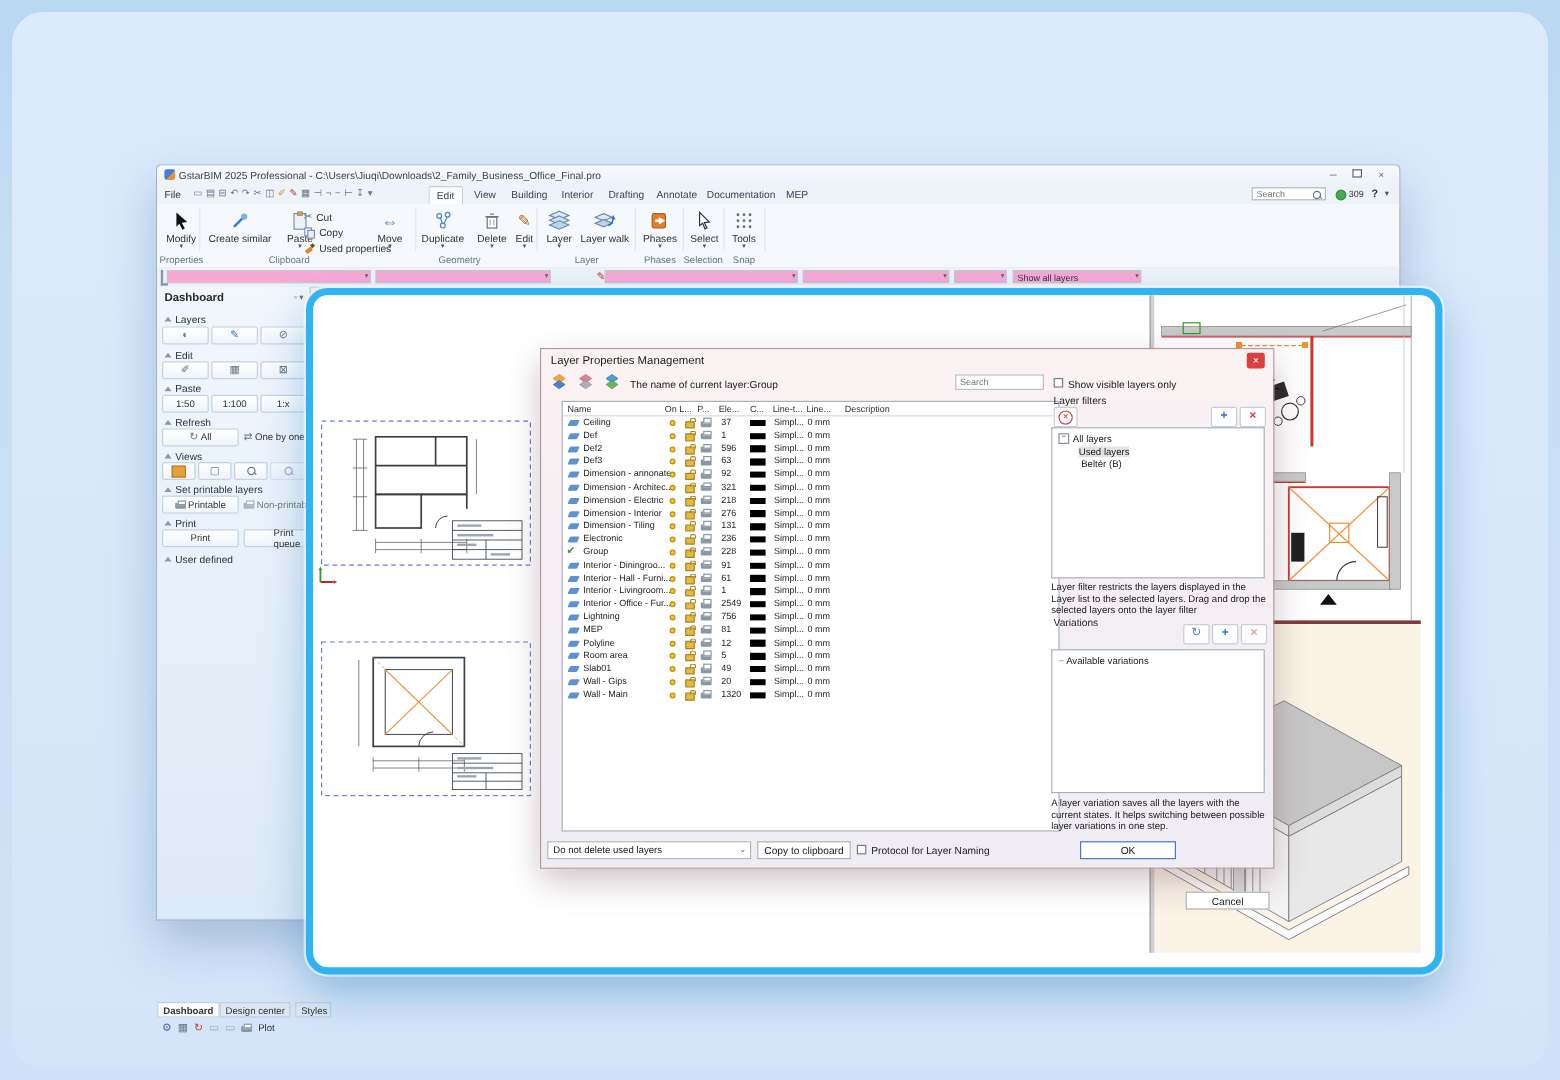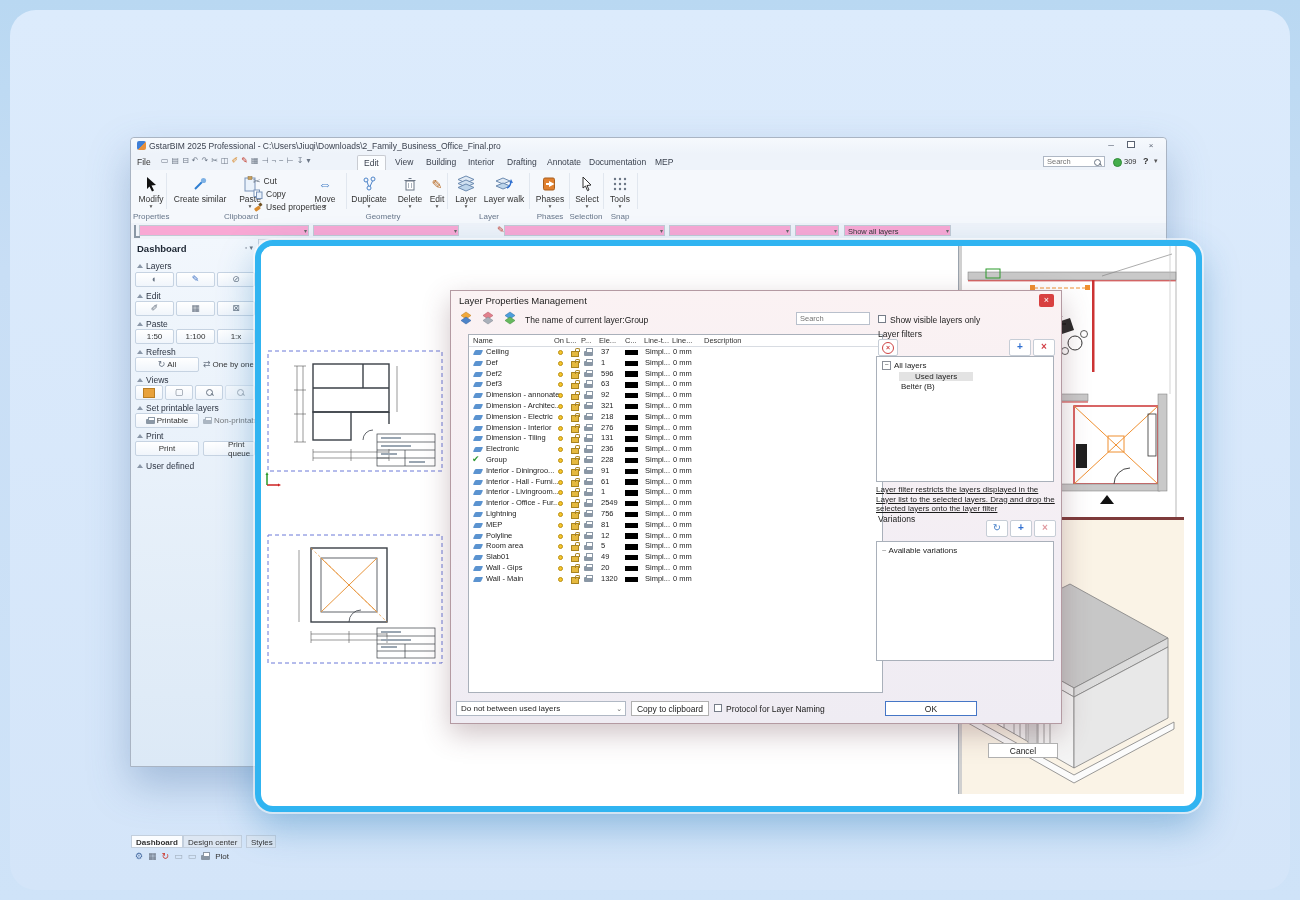--- a/index.html
+++ b/index.html
@@ -103,21 +103,21 @@
   .ele{left:132px;}
   .swatch{left:156px;top:2.8px;width:13px;height:5.5px;background:#000;}
   .ltype{left:176px;}
   .lweight{left:204px;}
   
   .chkbox{position:absolute;width:8px;height:8px;border:1px solid #767d88;background:#fff;box-sizing:border-box;}
   .minibtn{position:absolute;width:20px;height:15px;background:#fff;border:1px solid #c6cdd6;border-radius:2px;
            text-align:center;line-height:14px;font-size:10px;}
   .treebox{position:absolute;left:425px;width:178px;background:#fff;border:1px solid #a9b0ba;font-size:8px;color:#1c1c1c;box-sizing:border-box;}
   .texpand{display:inline-block;width:7px;height:7px;border:1px solid #8a8f98;line-height:5px;text-align:center;font-size:7px;color:#555;background:#fff;margin-right:3px;vertical-align:middle;}
-  .helptxt{position:absolute;left:425px;width:180px;font-size:8px;line-height:9.5px;color:#1c1c1c;text-decoration:underline;}
+  .helptxt{position:absolute;left:425px;width:180px;font-size:8px;line-height:9.5px;color:#1c1c1c;}
   .redround{display:inline-block;width:10px;height:10px;border:1px solid #cf4444;border-radius:50%;color:#cf4444;font-size:7px;line-height:9px;text-align:center;font-weight:bold;}
   
   .fbtn{position:absolute;height:15px;background:#fff;border:1px solid #b0b0b0;font-size:8.5px;color:#1c1c1c;
         display:flex;align-items:center;justify-content:center;box-sizing:border-box;}
   .fbtn.primary{border:1px solid #4576c6;}
   #f-combo{position:absolute;left:5px;top:410px;width:170px;height:15px;background:#fff;border:1px solid #b0b8c4;
            font-size:8px;color:#1c1c1c;line-height:14px;padding-left:4px;box-sizing:border-box;}
   #f-combo .ar{position:absolute;right:3px;top:0;font-size:7px;color:#666;}
   svg{display:block;}
 </style>
@@ -893,36 +893,37 @@
       <span class="chkbox" style="left:427px;top:24px;"></span>
       <span class="dlg-lbl nw" style="left:439px;top:24px;">Show visible layers only</span>
       <span class="dlg-lbl" style="left:427px;top:38px;">Layer filters</span>
 
       <span class="minibtn" style="left:427px;top:48px;width:18px;"><span class="redround">×</span></span>
       <span class="minibtn" style="left:558px;top:48px;color:#2f6fd0;font-weight:bold;">+</span>
       <span class="minibtn" style="left:582px;top:48px;color:#d23f46;font-weight:bold;">×</span>
 
       <div class="treebox" style="top:65px;height:126px;">
         <div style="margin:4px 0 0 5px;"><span class="texpand">−</span><span>All layers</span></div>
-        <div style="margin:2px 0 0 22px;background:#e3e3e3;display:inline-block;padding:0 16px;">Used layers</div>
+        <div style="margin:2px 0 0 22px;background:#e3e3e3;display:inline-block;padding:0 0;">Used layers</div>
         <br>
         <div style="margin:1px 0 0 22px;display:inline-block;padding:0 2px;">Beltér (B)</div>
       </div>
       <div class="helptxt" style="top:194px;">Layer filter restricts the layers displayed in the Layer list to the selected layers. Drag and drop the selected layers onto the layer filter</div>
 
       <span class="dlg-lbl" style="left:427px;top:223px;">Variations</span>
       <span class="minibtn" style="left:535px;top:229px;color:#4d84c9;">↻</span>
       <span class="minibtn" style="left:559px;top:229px;color:#2f6fd0;font-weight:bold;">+</span>
       <span class="minibtn" style="left:583px;top:229px;color:#e09aa0;font-weight:bold;">×</span>
 
       <div class="treebox" style="top:250px;height:120px;">
         <div style="margin:4px 0 0 5px;"><span style="color:#888;">−</span> <span>Available variations</span></div>
       </div>
-
-      <div id="f-combo"><span>Do not between used layers</span><span class="ar">⌄</span></div>
+      <div class="helptxt" style="top:374px;">A layer variation saves all the layers with the current states. It helps switching between possible layer variations in one step.</div>
+
+      <div id="f-combo"><span>Do not delete used layers</span><span class="ar">⌄</span></div>
       <div class="fbtn" style="left:180px;top:410px;width:78px;">Copy to clipboard</div>
       <span class="chkbox" style="left:263px;top:413px;"></span>
       <span class="dlg-lbl nw" style="left:275px;top:413px;">Protocol for Layer Naming</span>
-      <div class="fbtn primary" style="left:434px;top:410px;width:92px;">OK</div>
+      <div class="fbtn primary" style="left:449px;top:410px;width:80px;">OK</div>
       <div class="fbtn" style="left:537px;top:410px;width:70px;margin-top:42px;">Cancel</div>
     </div>
   </div>
 </div>
 
 </body></html>

